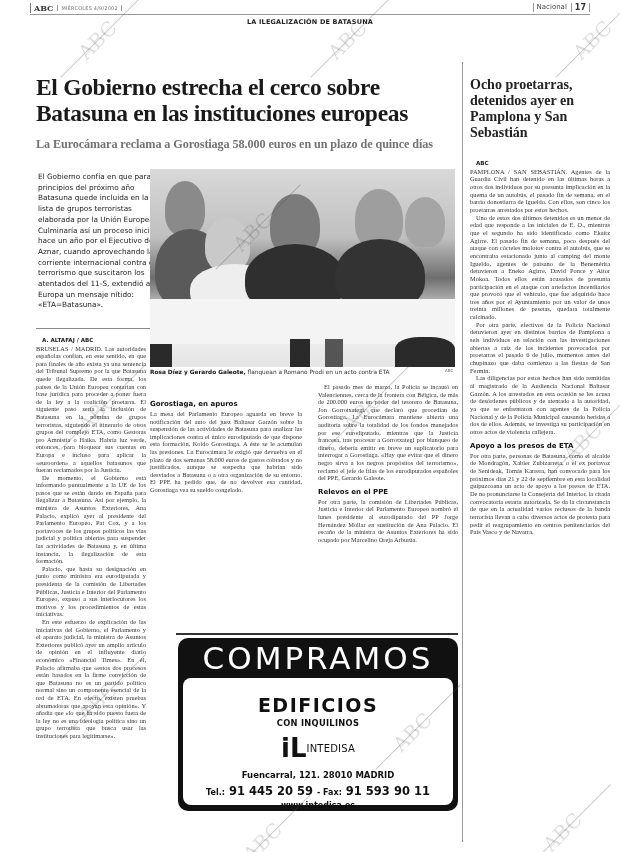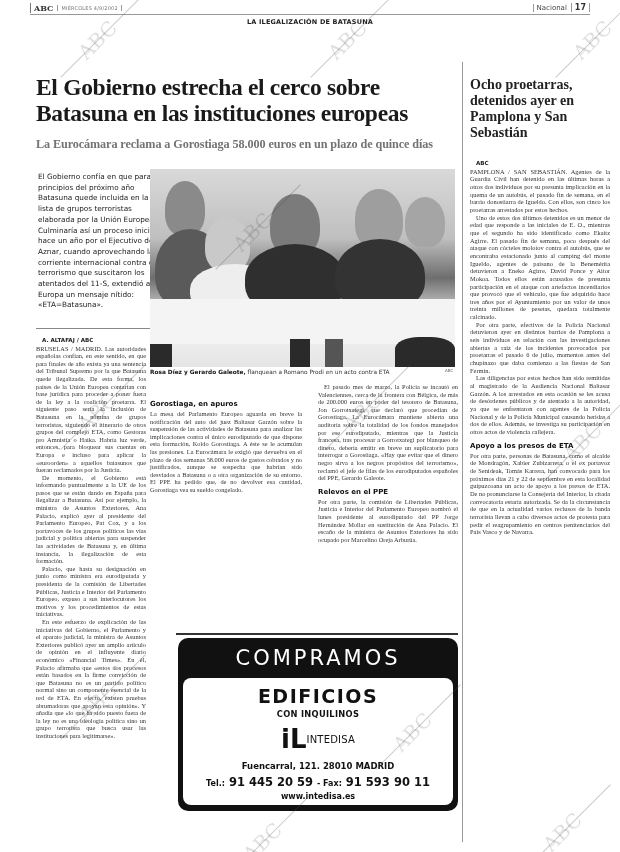--- a/index.html
+++ b/index.html
@@ -3,21 +3,21 @@
 <meta charset="utf-8">
 <style>
   * { box-sizing: border-box; margin: 0; padding: 0; }
   html, body { width: 620px; height: 852px; background: #fff; overflow: hidden; }
   body { position: relative; font-family: "DejaVu Serif", serif; color: #222; }
 
   .topbar { position: absolute; top: 0; left: 0; width: 620px; height: 20px; }
   .topbar .left { position: absolute; left: 30px; top: 3px; font-size: 7px; display: flex; align-items: center; gap: 4px; }
   .topbar .abc { font-family: "DejaVu Serif", serif; font-weight: bold; font-size: 8px; color: #333; border-left: 1px solid #777; padding-left: 3px; }
   .topbar .date { font-family: "DejaVu Sans", sans-serif; font-size: 5px; color: #777; border-left: 1px solid #999; border-right: 1px solid #999; padding: 0 3px; letter-spacing: 0.2px; }
-  .topbar .right { position: absolute; right: 30px; top: 3px; display: flex; align-items: center; gap: 4px; }
+  .topbar .right { position: absolute; right: 30px; top: 3px; display: flex; gap: 4px; }
   .topbar .section { font-family: "DejaVu Sans", sans-serif; font-size: 7px; color: #444; border-left: 1px solid #999; padding-left: 3px; }
   .topbar .page { font-family: "DejaVu Sans", sans-serif; font-weight: bold; font-size: 8px; color: #333; border-left: 1px solid #999; border-right: 1px solid #999; padding: 0 3px; }
   .topbar .rule { position: absolute; left: 30px; right: 30px; top: 14px; height: 1px; background: #999; }
 
   .kicker { position: absolute; top: 18px; left: 0; width: 620px; text-align: center; font-family: "DejaVu Sans", sans-serif; font-weight: bold; font-size: 6.5px; color: #222; letter-spacing: 0.2px; }
 
   .headline { position: absolute; top: 74px; left: 36px; width: 420px; font-family: "Liberation Serif", serif; font-size: 23.5px; line-height: 26px; color: #1a1a1a; letter-spacing: -0.3px; }
   .subhead { position: absolute; top: 137px; left: 36px; width: 420px; font-family: "Liberation Serif", serif; font-size: 12.2px; color: #737373; letter-spacing: -0.1px; white-space: nowrap; }
 
   .lede { position: absolute; top: 172px; left: 38px; width: 128px; font-family: "DejaVu Sans", sans-serif; font-size: 7.3px; line-height: 10.7px; color: #222; }
@@ -37,23 +37,23 @@
   .photo { position: absolute; top: 169px; left: 150px; width: 305px; height: 198px; background: linear-gradient(180deg, #d9d9d9 0%, #bfbfbf 35%, #6e6e6e 55%, #f2f2f2 78%, #e5e5e5 100%); overflow: hidden; }
   .photo .p { position: absolute; border-radius: 50% 50% 40% 40%; }
   .photo .banner { position: absolute; left: 0; right: 0; top: 130px; height: 45px; background: #f4f4f4; }
   .photo .dark { position: absolute; background: #2a2a2a; }
   .caption { position: absolute; top: 369px; left: 150px; width: 300px; font-family: "DejaVu Sans", sans-serif; font-size: 5.8px; color: #333; white-space: nowrap; }
   .caption b { color: #111; }
   .photo-credit { position: absolute; top: 368px; left: 445px; font-family: "DejaVu Sans", sans-serif; font-size: 4px; color: #666; }
 
   .ad-rule { position: absolute; top: 633px; left: 176px; width: 282px; height: 1.5px; background: #333; }
   .ad { position: absolute; top: 638px; left: 178px; width: 280px; height: 173px; background: #111; border-radius: 10px; }
-  .ad .top { height: 40px; color: #fff; text-align: center; font-family: "DejaVu Sans", sans-serif; font-size: 21px; letter-spacing: 3px; line-height: 40px; }
+  .ad .top { height: 40px; color: #fff; text-align: center; font-family: "DejaVu Sans", sans-serif; font-size: 31px; letter-spacing: 3px; line-height: 40px; }
   .ad .inner { position: absolute; top: 40px; left: 5px; right: 5px; bottom: 6px; background: #fff; border-radius: 8px; text-align: center; }
-  .ad .edif { font-family: "DejaVu Sans", sans-serif; font-weight: bold; font-size: 19px; color: #111; letter-spacing: 1.5px; margin-top: 7px; line-height: 22px; }
+  .ad .edif { font-family: "DejaVu Sans", sans-serif; font-weight: bold; font-size: 19px; color: #111; letter-spacing: 1.5px; margin-top: 16px; line-height: 22px; }
   .ad .coninq { font-family: "DejaVu Sans", sans-serif; font-weight: bold; font-size: 8.3px; color: #111; letter-spacing: 0.3px; margin-top: 2px; }
   .ad .logo { display: flex; align-items: center; justify-content: center; margin-top: 6px; height: 28px; }
   .ad .logo .mark { font-family: "DejaVu Sans", sans-serif; font-weight: bold; font-size: 26px; color: #111; line-height: 28px; }
   .ad .logo .name { font-family: "DejaVu Sans", sans-serif; font-size: 10px; color: #111; letter-spacing: 0.2px; margin-top: 0; }
   .ad .addr { font-family: "DejaVu Sans", sans-serif; font-weight: bold; font-size: 8.5px; color: #111; margin-top: 8px; }
   .ad .tel { font-family: "DejaVu Sans", sans-serif; font-weight: bold; font-size: 11.5px; color: #111; margin-top: 4px; white-space: nowrap; }
   .ad .tel small { font-size: 8px; }
   .ad .web { font-family: "DejaVu Sans", sans-serif; font-weight: bold; font-size: 8px; color: #111; margin-top: 3px; }
 
   .col-divider { position: absolute; width: 1px; background: #999; }

